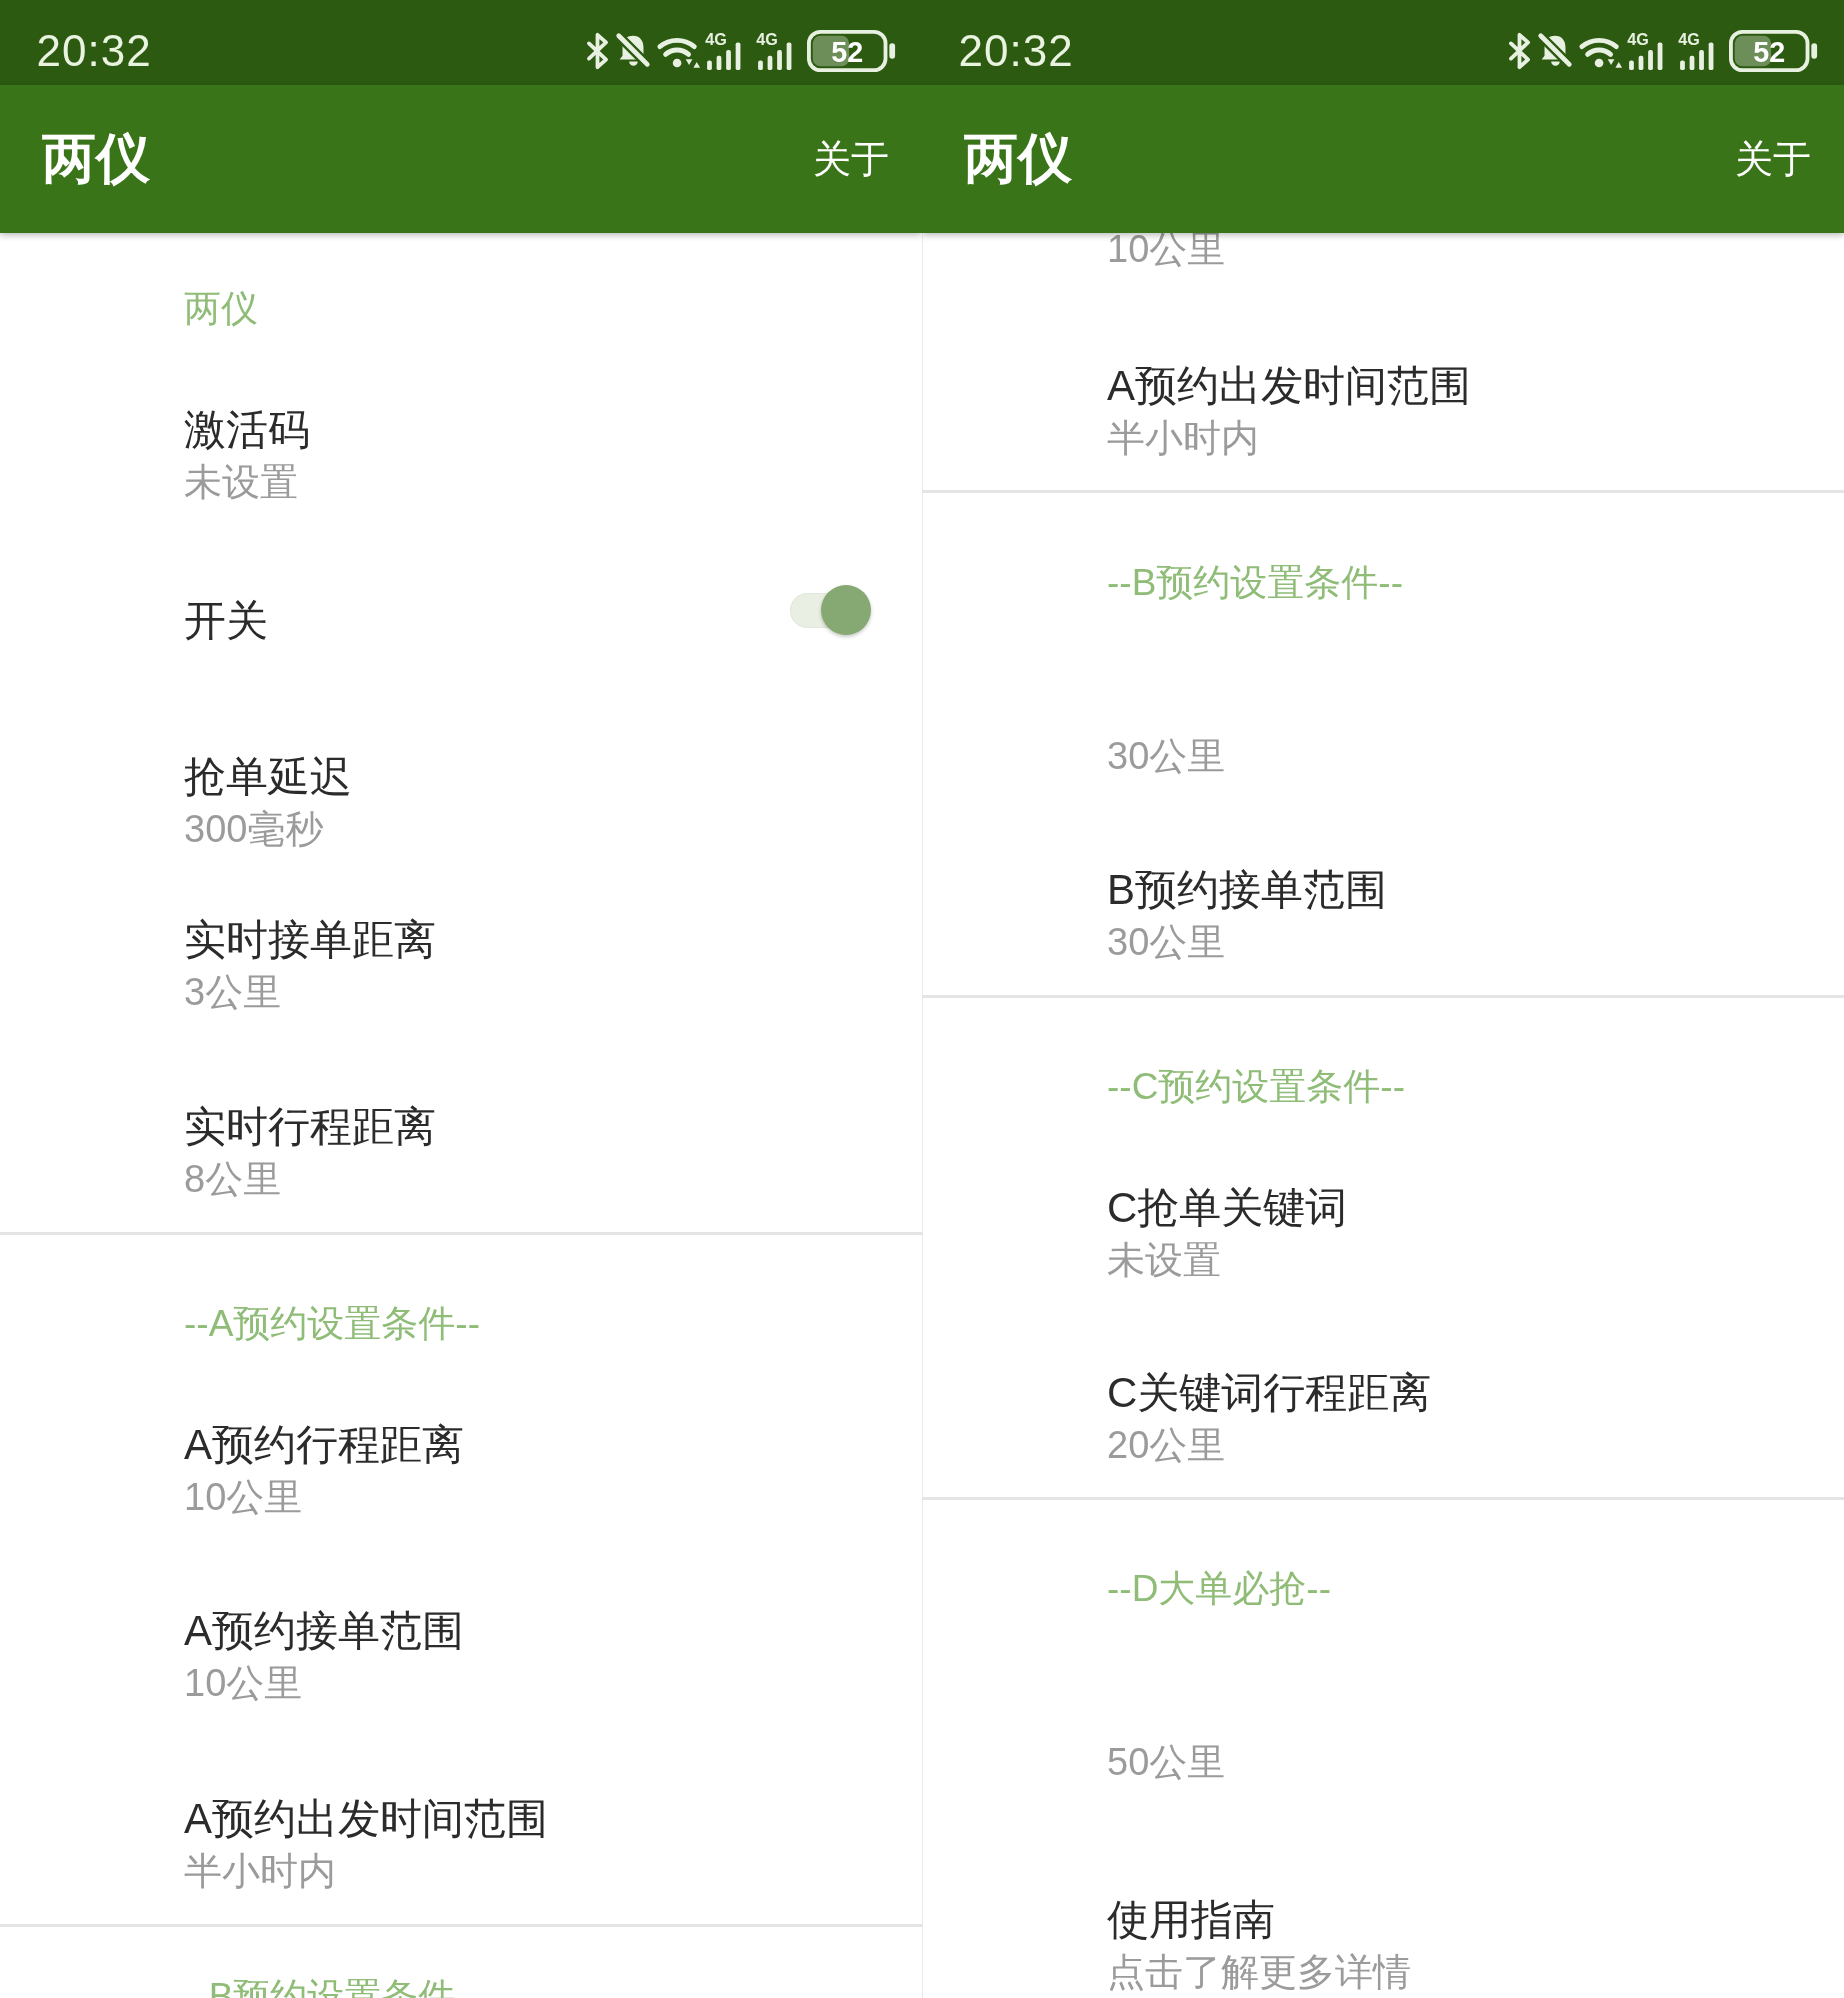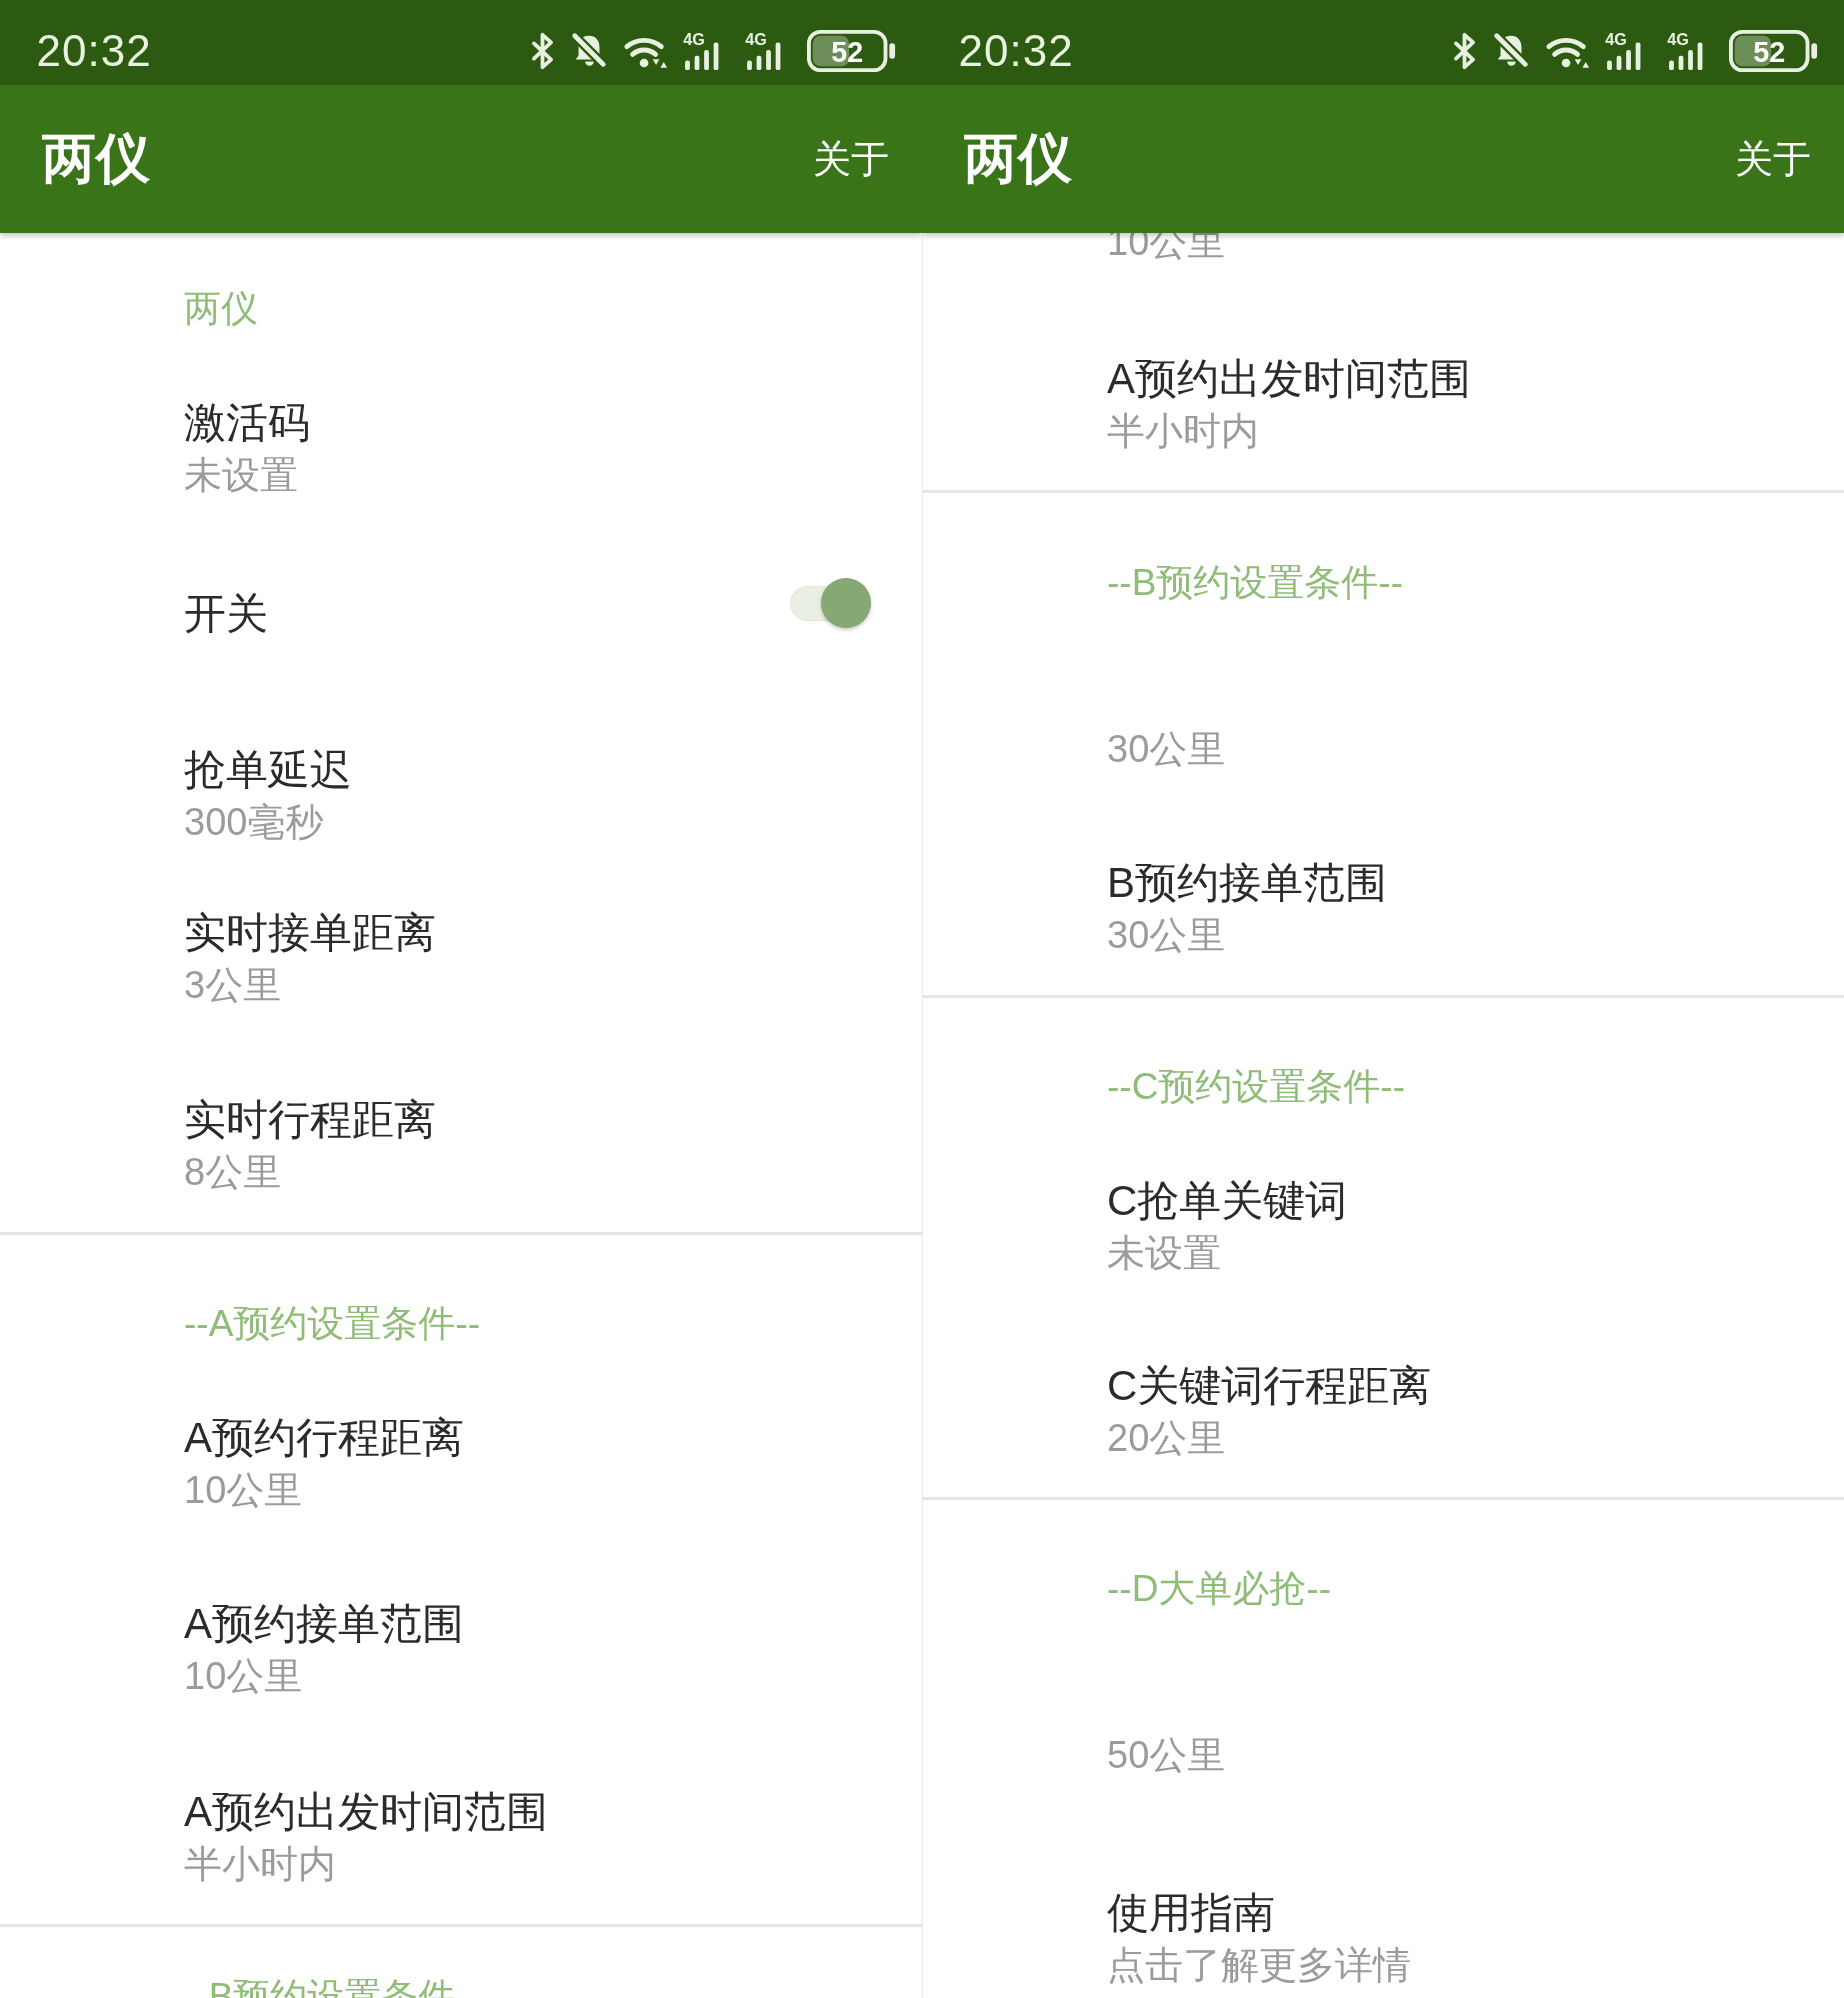--- a/index.html
+++ b/index.html
@@ -13,21 +13,21 @@
   #panel-left{left:0;}
   #panel-right{left:922px;}
 
   
   .statusbar{
     position:absolute;top:0;left:0;right:0;height:102px;
     background:#2c5a10;display:flex;align-items:center;
     padding:0 25px;box-sizing:border-box;color:#e9f3e0;
   }
   .sb-time{font-size:44px;font-weight:500;letter-spacing:1px;margin-left:11.5px;}
-  .sb-icons{margin-left:auto;display:flex;align-items:center;gap:14px;}
+  .sb-icons{margin-left:auto;display:flex;align-items:center;gap:3px;}
   .sb-icons svg{display:block;}
 
   
   .appbar{
     position:absolute;top:85px;left:0;right:0;height:148px;
     background:#3a7418;display:flex;align-items:center;
     padding:0 33px 0 42px;box-sizing:border-box;
     box-shadow:0 2.9px 6.7px rgba(0,0,0,0.28);z-index:3;
   }
   .app-title{font-size:54px;font-weight:600;color:#ffffff;}
@@ -37,21 +37,21 @@
   .content{
     position:absolute;top:232px;left:0;right:0;bottom:0;
     background:#ffffff;overflow:hidden;z-index:1;
   }
   #panel-right .content{border-left:1px solid #e9e9e9;box-sizing:border-box;}
 
   .sec-header{
     position:absolute;left:184px;height:46px;
     font-size:37px;color:#8fbc77;white-space:nowrap;
   }
-  .item{position:absolute;left:0;right:0;height:108px;cursor:pointer;}
+  .item{position:absolute;left:0;right:0;height:108px;cursor:pointer;margin-top:7px;}
   .item .title{
     position:absolute;left:184px;top:0;
     font-size:42px;color:#2b2b2b;white-space:nowrap;
   }
   .item .sub{
     position:absolute;left:184px;top:55px;
     font-size:38px;color:#9b9b9b;white-space:nowrap;
   }
   .divider{position:absolute;left:0;right:0;height:2.9px;background:#e4e4e4;}
 

